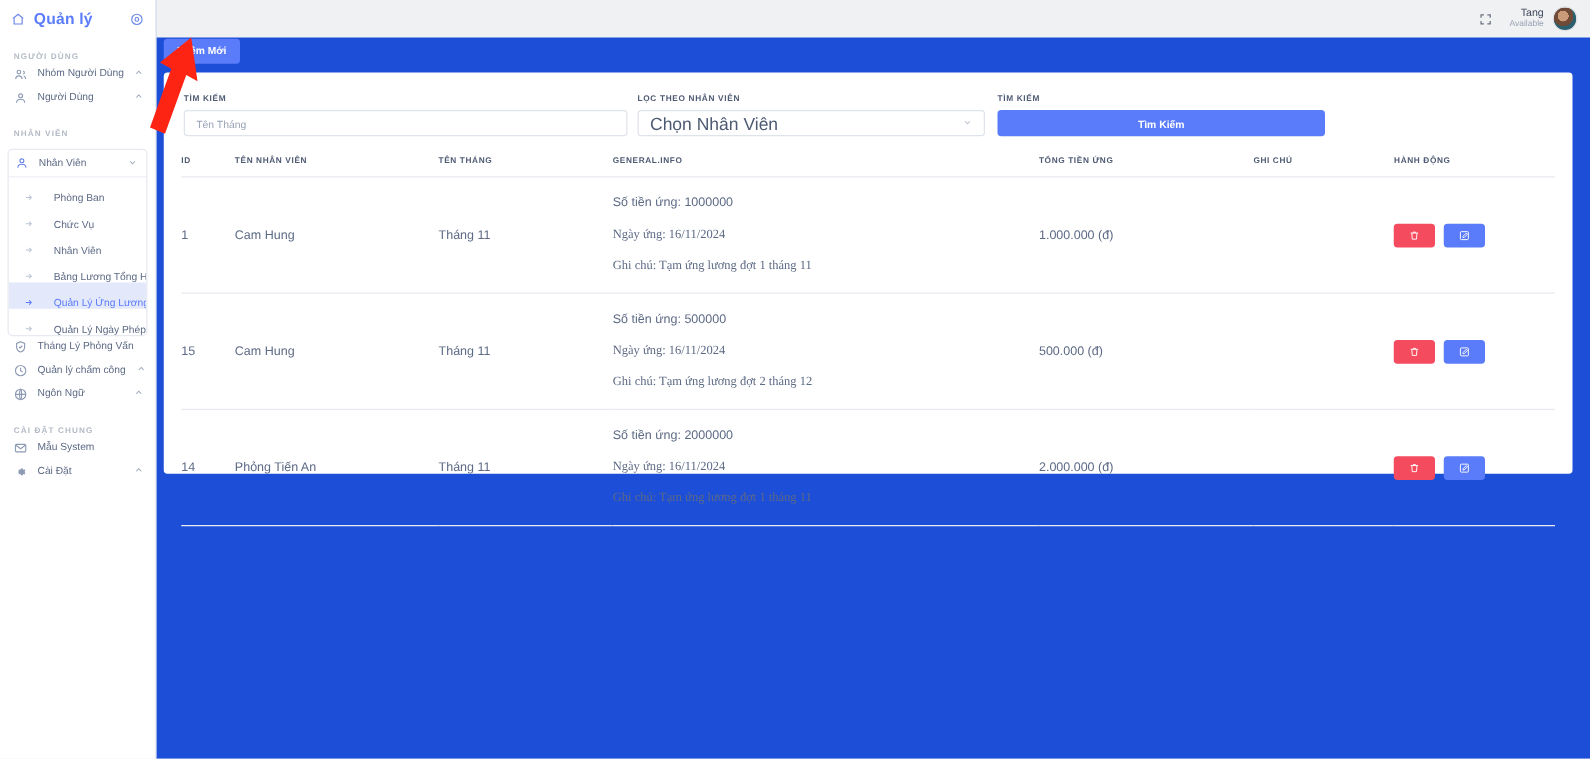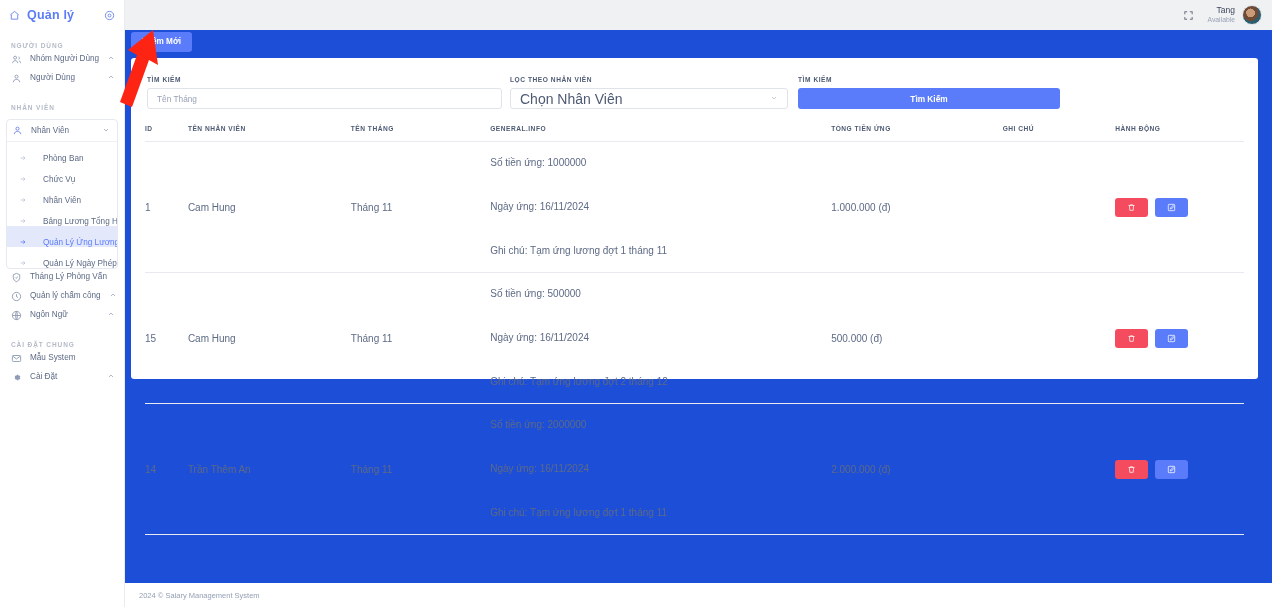--- a/index.html
+++ b/index.html
@@ -157,21 +157,21 @@
   }
   table.data tr:last-child td { border-bottom: 1px solid #e8eaf0; }
   .col-id     { width: 40px; }
   .col-name   { width: 152px; }
   .col-month  { width: 130px; }
   .col-info   { width: 318px; }
   .col-total  { width: 160px; }
   .col-note   { width: 105px; }
   .col-act    { width: 120px; }
   .info-line { line-height: 1.0; padding: 3px 0; }
-  .info-line + .info-line { margin-top: 28px; }
+  .info-line + .info-line { margin-top: 9px; font-family: Liberation Serif, serif; }
   .act-wrap { display:flex; gap: 7px; }
   .btn-ico {
     width: 33px; height: 19px; border:none; border-radius:3px;
     display:flex; align-items:center; justify-content:center;
     cursor:pointer;
   }
   .btn-del { background:#f54b5e; }
   .btn-edit{ background:#5b7cfa; }
   .btn-ico svg { display:block; }
 
@@ -501,21 +501,21 @@
                   <svg width="9" height="9" viewBox="0 0 24 24" fill="none" stroke="#fff" stroke-width="2">
                     <rect x="3.5" y="3.5" width="17" height="17" rx="2"></rect>
                       <path d="M16 6.5l-7 7V16h2.5l7-7z"></path>
                   </svg>
                 </button>
               </div>
             </td>
           </tr>
           <tr>
             <td>14</td>
-            <td>Trần Thêm An</td>
+            <td>Phỏng Tiến An</td>
             <td>Tháng 11</td>
             <td>
               <div class="info-line">Số tiền ứng: 2000000</div>
               <div class="info-line">Ngày ứng: 16/11/2024</div>
               <div class="info-line">Ghi chú: Tạm ứng lương đợt 1 tháng 11</div>
             </td>
             <td>2.000.000 (đ)</td>
             <td></td>
             <td>
               <div class="act-wrap">
@@ -532,23 +532,20 @@
                       <path d="M16 6.5l-7 7V16h2.5l7-7z"></path>
                   </svg>
                 </button>
               </div>
             </td>
           </tr>
         </tbody>
       </table>
     </section>
 
-    <div class="footer">
-      <span class="footer-text">2024 © Salary Management System</span>
-    </div>
   </main>
 
   <svg class="annot-arrow" width="56" height="82" viewBox="0 0 56 82">
     <g fill="#fe2413">
       <path d="M45 2 L20 22 L29 27 L12 74 L24 79 L41 32 L50 37 Z"></path>
     </g>
   </svg>
 </div>
 
 </body></html>

